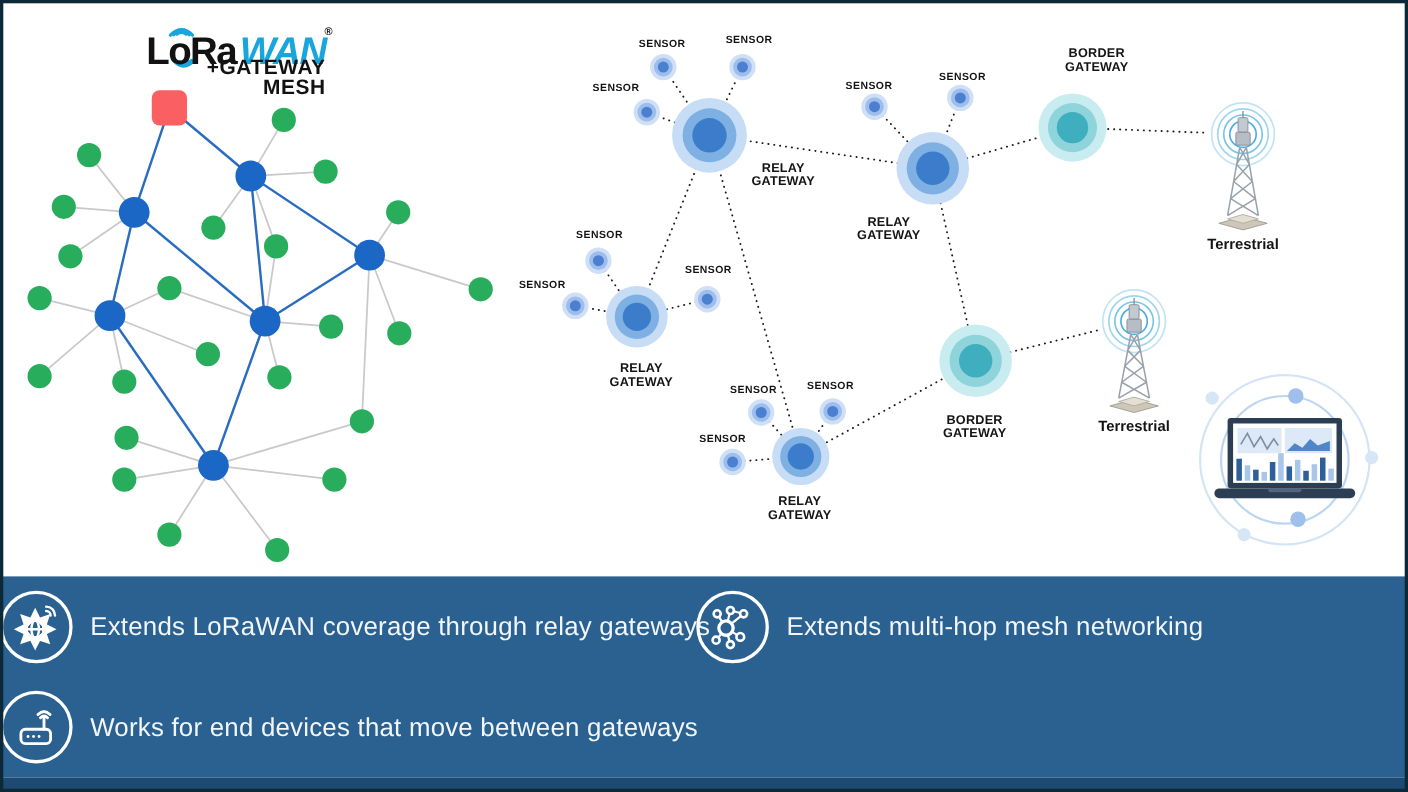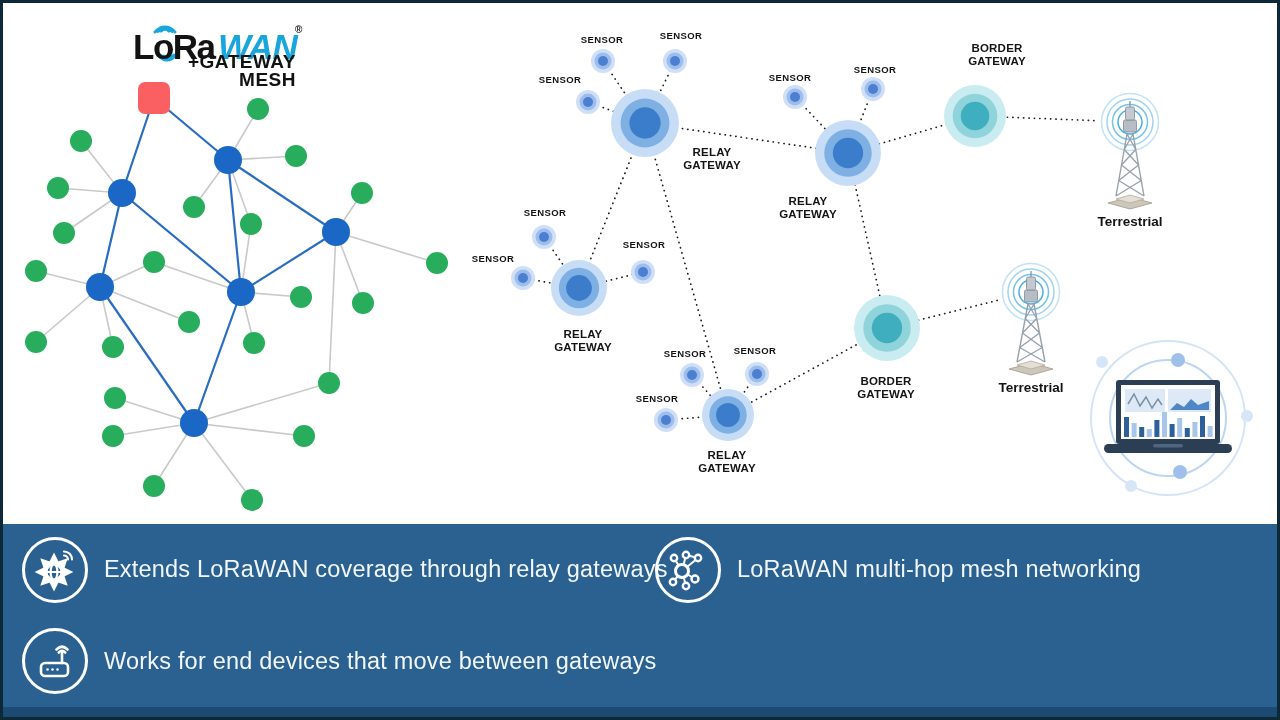--- a/index.html
+++ b/index.html
@@ -18,21 +18,21 @@
   .logo-sub2{position:absolute;left:180px;top:69px;width:116px;text-align:right;font-size:19px;font-weight:800;letter-spacing:.5px;color:#121212}
 
   
   .lbl-sensor{font:700 9.5px "Liberation Sans",sans-serif;letter-spacing:.4px;fill:#141414}
   .lbl-gw{font:700 11.5px "Liberation Sans",sans-serif;letter-spacing:.2px;fill:#141414}
   .lbl-terr{font:700 13.5px "Liberation Sans",sans-serif;fill:#141414}
 
   
   .banner{position:absolute;left:0;top:524px;width:1280px;height:183px;background:#2a6191;
           display:grid;grid-template-columns:633px 1fr;grid-template-rows:1fr 1fr;
-          align-items:center;padding-left:22px;box-sizing:border-box;z-index:4}
+          align-items:center;box-sizing:border-box;z-index:4}
   .feature{display:flex;align-items:center;gap:16px;min-width:0}
   .icon-circle{width:66px;height:66px;border:3px solid #fff;border-radius:50%;
                display:flex;align-items:center;justify-content:center;flex:none;box-sizing:border-box}
   .icon-circle svg{stroke:#fff;fill:none;stroke-linecap:round;stroke-linejoin:round}
   .icon-mask{fill:#2a6191}
   .feature-text{font-size:23.5px;color:#f2f6fa;letter-spacing:.2px;white-space:nowrap}
   .strip{position:absolute;left:0;top:707px;width:1280px;height:13px;background:#1d4a72;z-index:4}
 </style>
 </head>
 <body>
@@ -345,21 +345,21 @@
           </g>
           <circle class="icon-mask" cx="17" cy="24" r="6.5" stroke-width="3"></circle>
           <circle class="icon-mask" cx="9" cy="11" r="3.2"></circle>
           <circle class="icon-mask" cx="21" cy="8" r="3.2"></circle>
           <circle class="icon-mask" cx="33" cy="11" r="3.2"></circle>
           <circle class="icon-mask" cx="8" cy="35" r="3.2"></circle>
           <circle class="icon-mask" cx="30" cy="32" r="3.5"></circle>
           <circle class="icon-mask" cx="21" cy="39" r="3.2"></circle>
         </svg>
       </span>
-      <span class="feature-text">LoRaWAN multi-hop mesh networking</span>
+      <span class="feature-text">Extends multi-hop mesh networking</span>
     </div>
 
 
     <div class="feature">
       <span class="icon-circle">
         <svg width="46" height="46" viewBox="0 0 46 46" stroke-width="2.6">
           <rect x="9" y="25" width="27" height="13" rx="4"></rect>
           <circle cx="15.5" cy="31.5" r="1.3" fill="#fff" stroke="none"></circle>
           <circle cx="20.5" cy="31.5" r="1.3" fill="#fff" stroke="none"></circle>
           <circle cx="25.5" cy="31.5" r="1.3" fill="#fff" stroke="none"></circle>

